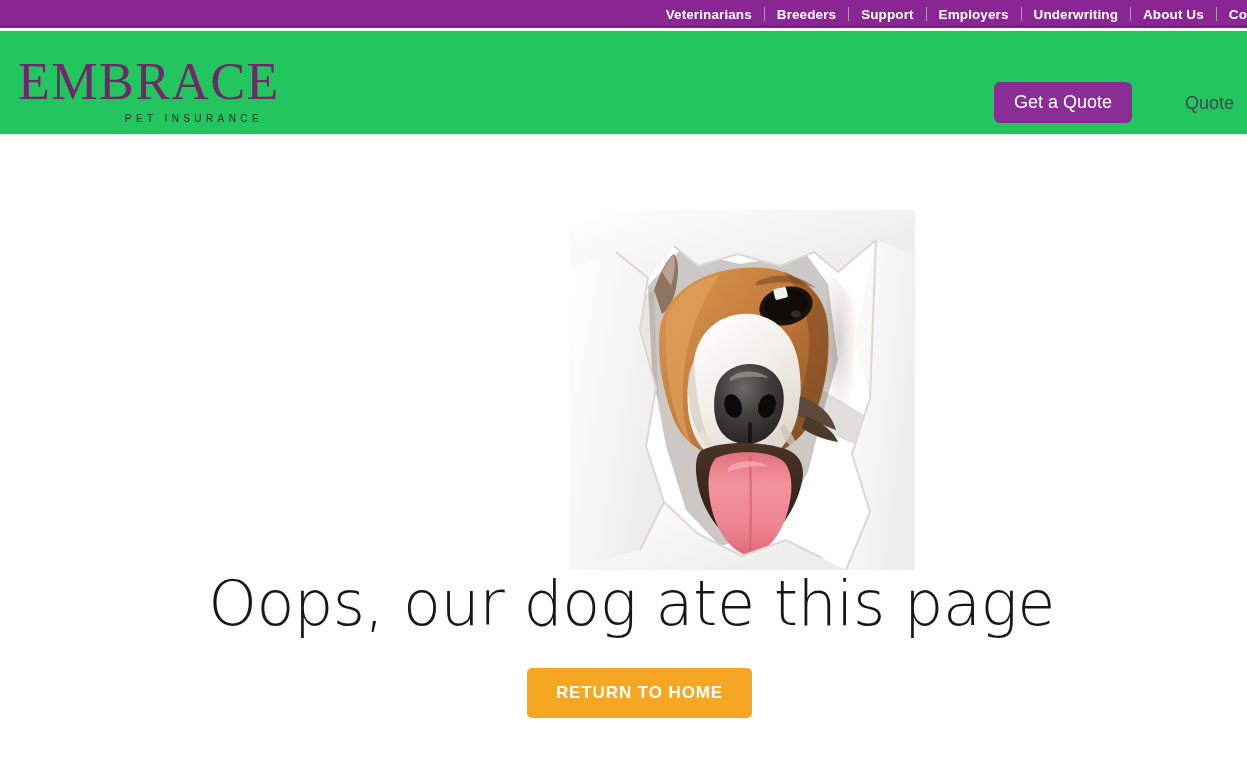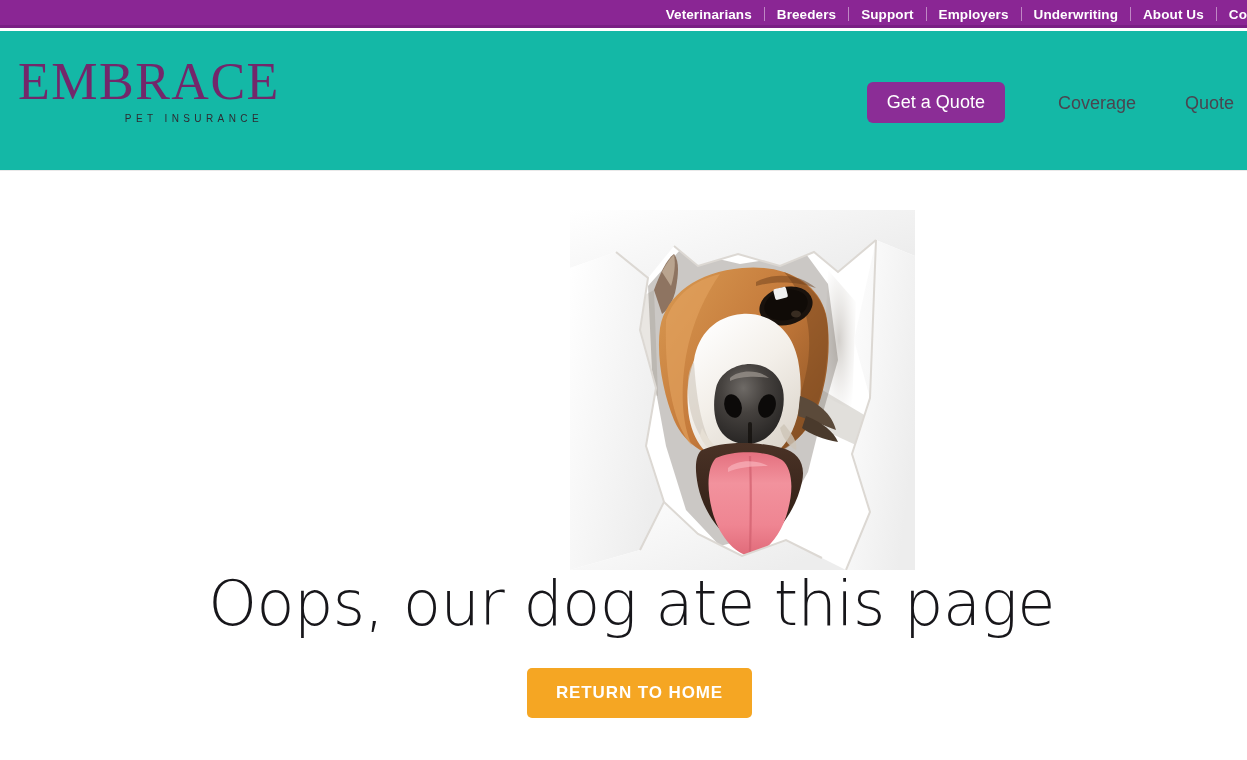--- a/index.html
+++ b/index.html
@@ -66,22 +66,22 @@
     height: 14px;
     background: rgba(255,255,255,.45);
     flex: 0 0 1px;
   }
 
   
   .header {
     position: absolute;
     top: 31px; left: 0;
     width: 1247px;
-    height: 140px;
-    background: #14b8a6;
+    height: 104px;
+    background: #22c55e;
     border-bottom: 1px solid #e9e9e9;
   }
 
   .logo {
     position: absolute;
     left: 18px;
     top: 23px;
     width: 245px;
     cursor: pointer;
     text-decoration: none;
@@ -237,21 +237,20 @@
 
   <div class="header">
 
     <a class="logo">
       <div class="logo-word">EMBRACE</div>
       <div class="logo-sub">PET INSURANCE</div>
     </a>
 
     <nav class="main-nav">
       <button class="quote-btn">Get a Quote</button>
-      <a class="nav-link">Coverage</a>
       <a class="nav-link">Quote</a>
     </nav>
   </div>
 
   <div class="content">
 
     <div class="dog-wrap">
       <svg viewBox="0 0 345 360" xmlns="http://www.w3.org/2000/svg" role="img">
         <defs>
           <linearGradient id="furTan" x1="0.15" y1="0" x2="0.9" y2="1">

